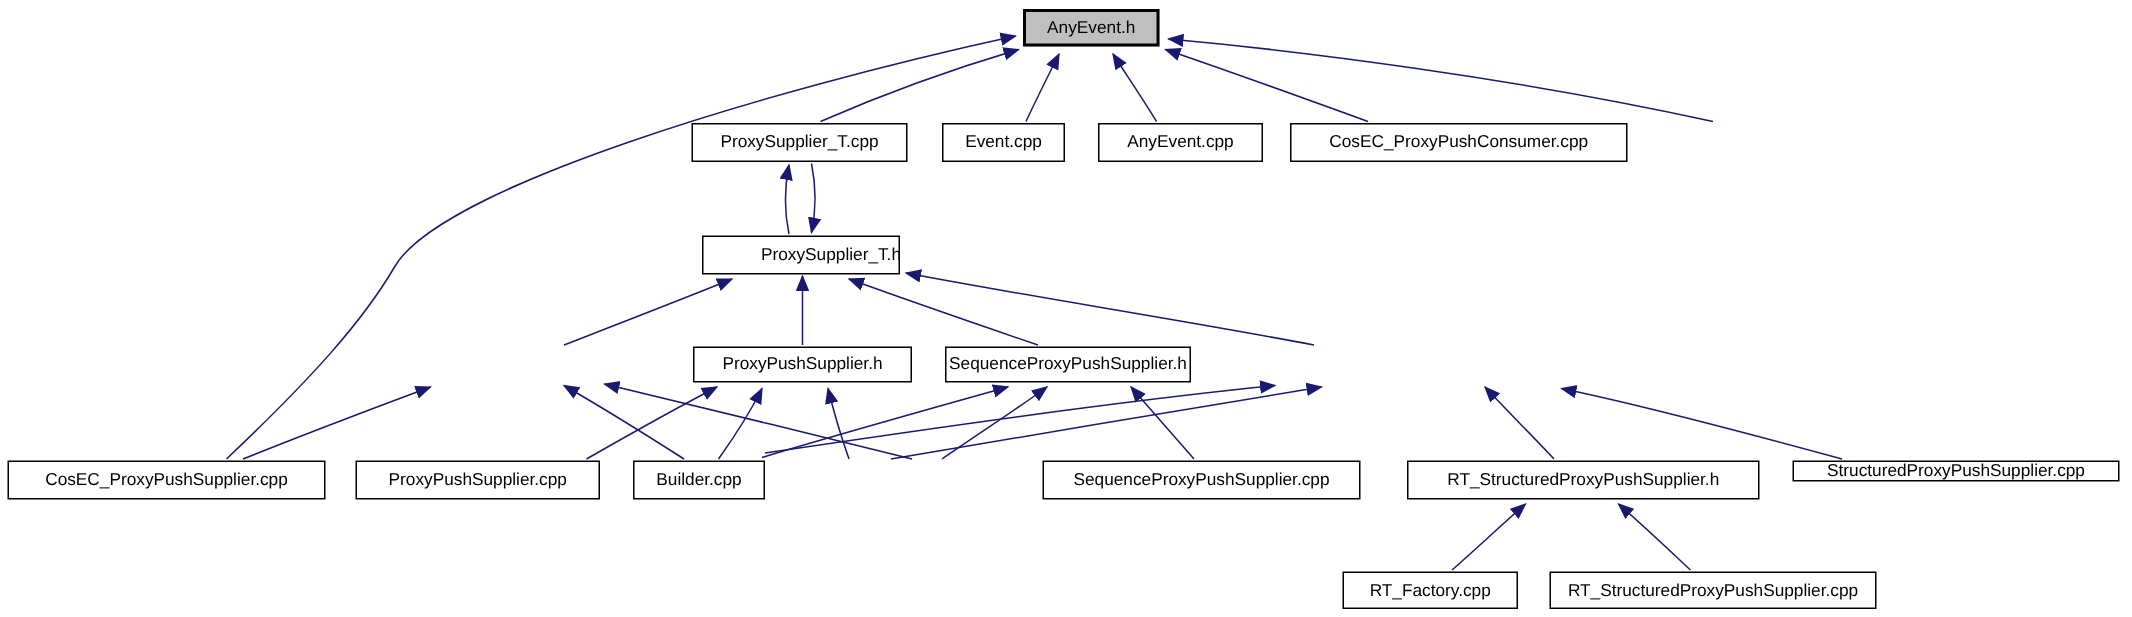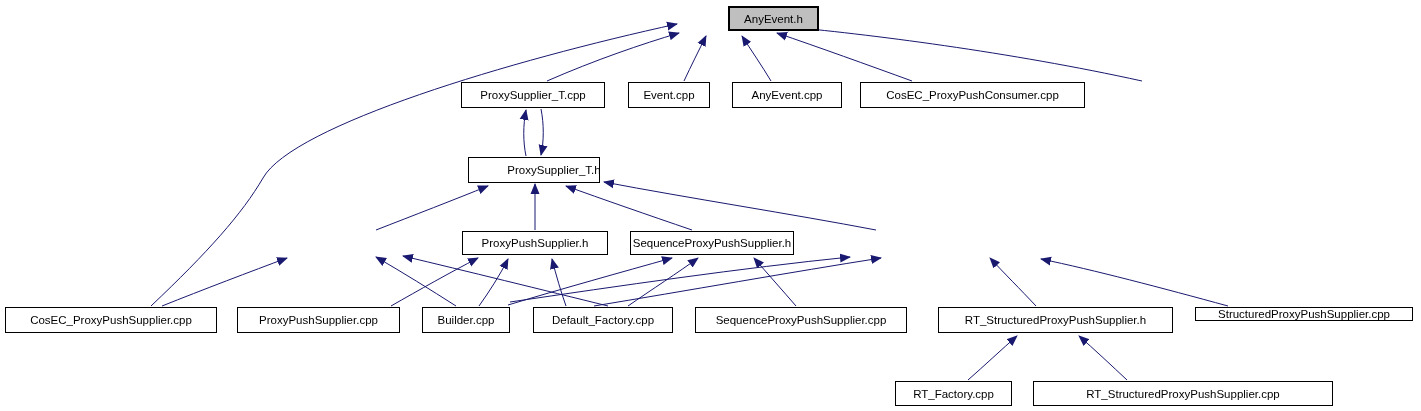--- a/index.html
+++ b/index.html
@@ -2,21 +2,21 @@
 <html><head>
 <meta charset="utf-8">
 <style>
   html,body{margin:0;padding:0;background:#ffffff;}
   .canvas{position:relative;width:1421px;height:411px;background:#ffffff;overflow:hidden;
           font-family:"Liberation Sans", sans-serif;}
   .edges{position:absolute;left:0;top:0;width:1421px;height:411px;}
   .node{position:absolute;box-sizing:border-box;border:1px solid #000;background:#fff;
         display:flex;align-items:center;justify-content:center;white-space:nowrap;
         font-size:11.5px;color:#000;cursor:pointer;}
-  .node.root{background:#bfbfbf;border:2px solid #000;margin-left:46px;}
+  .node.root{background:#bfbfbf;border:2px solid #000;}
   path.edge{fill:none;stroke:#191970;stroke-width:1;}
 </style>
 </head>
 <body>
 
 <div class="canvas">
 
   <svg class="edges" width="1421" height="411" viewBox="0 0 1421 411" xmlns="http://www.w3.org/2000/svg">
     <defs>
       <marker id="arrow" markerUnits="userSpaceOnUse" markerWidth="12" markerHeight="10" viewBox="0 0 12 10" refX="10" refY="5" orient="auto">
@@ -60,21 +60,20 @@
   <div class="node" style="left:860px;top:82px;width:225px;height:26px;">CosEC_ProxyPushConsumer.cpp</div>
 
   <div class="node" style="left:468px;top:157px;width:132px;height:26px;padding-left:40px;">ProxySupplier_T.h</div>
 
   <div class="node" style="left:462px;top:231px;width:146px;height:24px;">ProxyPushSupplier.h</div>
   <div class="node" style="left:630px;top:231px;width:164px;height:24px;">SequenceProxyPushSupplier.h</div>
 
   <div class="node" style="left:5px;top:307px;width:212px;height:26px;">CosEC_ProxyPushSupplier.cpp</div>
   <div class="node" style="left:237px;top:307px;width:163px;height:26px;">ProxyPushSupplier.cpp</div>
   <div class="node" style="left:422px;top:307px;width:88px;height:26px;">Builder.cpp</div>
-  <div class="node" style="left:533px;top:307px;width:140px;height:26px;">Default_Factory.cpp</div>
   <div class="node" style="left:695px;top:307px;width:212px;height:26px;">SequenceProxyPushSupplier.cpp</div>
   <div class="node" style="left:938px;top:307px;width:235px;height:26px;">RT_StructuredProxyPushSupplier.h</div>
   <div class="node" style="left:1195px;top:307px;width:218px;height:14px;">StructuredProxyPushSupplier.cpp</div>
 
   <div class="node" style="left:895px;top:381px;width:117px;height:25px;">RT_Factory.cpp</div>
-  <div class="node" style="left:1033px;top:381px;width:300px;height:25px;">RT_StructuredProxyPushSupplier.cpp</div>
+  <div class="node" style="left:1033px;top:381px;width:218px;height:25px;">RT_StructuredProxyPushSupplier.cpp</div>
 
 </div>
 
 </body></html>

